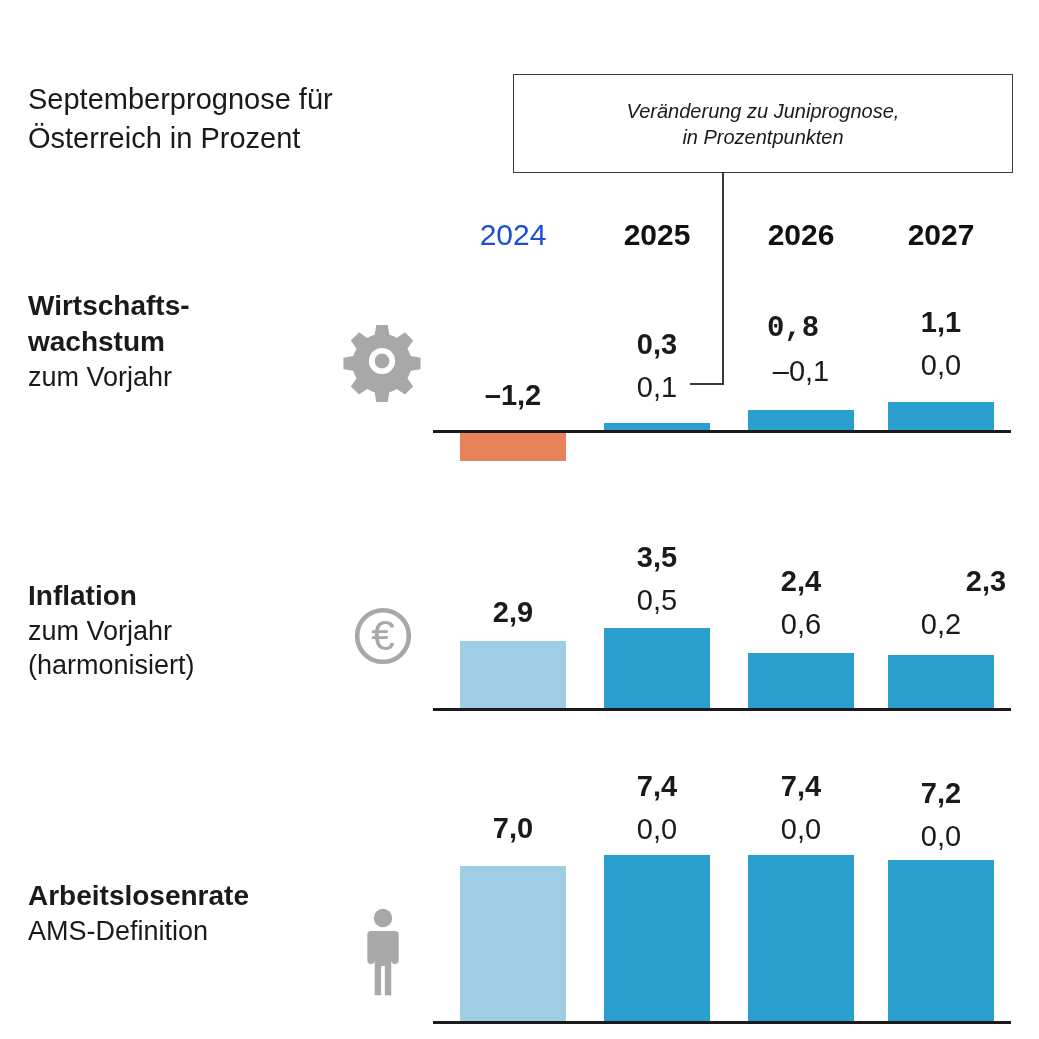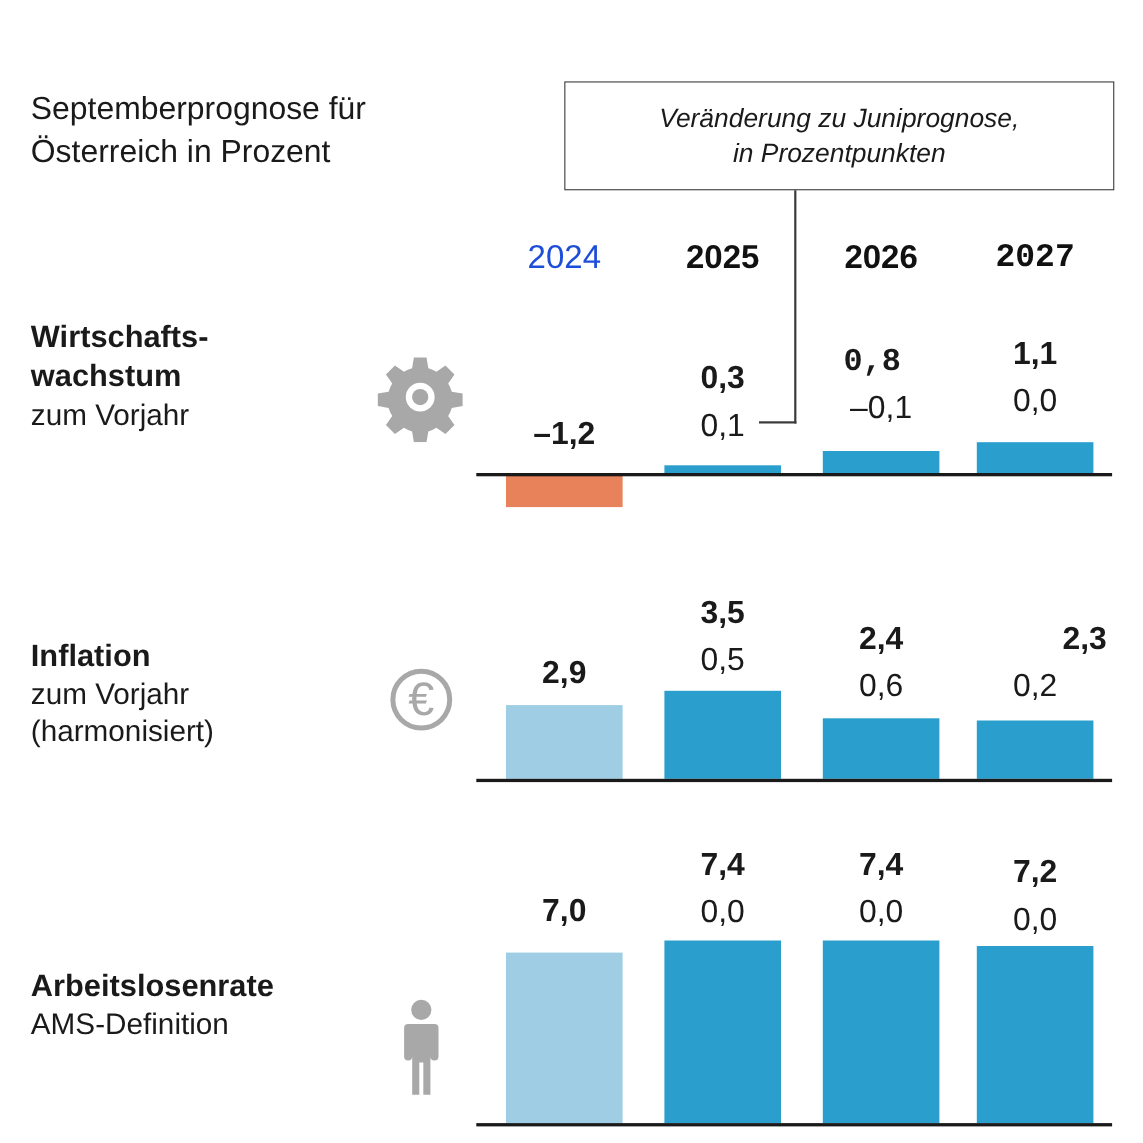--- a/index.html
+++ b/index.html
@@ -49,21 +49,21 @@
     height: 99px;
     border: 1.5px solid #3a3a3a;
     background: #ffffff;
     box-sizing: border-box;
     display: flex;
     flex-direction: column;
     align-items: center;
     justify-content: center;
   }
   .callout div {
-    font-size: 24px;
+    font-size: 20px;
     font-style: italic;
     line-height: 1.3;
     text-align: left;
     white-space: nowrap;
   }
   .callout-line-v {
     position: absolute;
     left: 722px;
     top: 173px;
     width: 2px;
@@ -134,21 +134,21 @@
   <div class="callout">
     <div>Veränderung zu Juniprognose,</div>
     <div>in Prozentpunkten</div>
   </div>
   <div class="callout-line-v"></div>
   <div class="callout-line-h"></div>
 
   <div class="year dim" style="left:433px;">2024</div>
   <div class="year strong" style="left:577px;">2025</div>
   <div class="year strong" style="left:721px;text-align:center;">2026</div>
-  <div class="year strong" style="left:861px;font-family:Liberation Mono, monospace;">2027</div>
+  <div class="year strong" style="left:861px;">2027</div>
 
   <div class="rowlabel" style="top:288px;">
     <b>Wirtschafts-</b><br>
     <b>wachstum</b><br>
     <span>zum Vorjahr</span>
   </div>
 
   <div class="icon" style="left:341px; top:320px;">
     <svg width="82" height="82" viewBox="0 0 100 100">
       <g fill="#a8a8a8">

